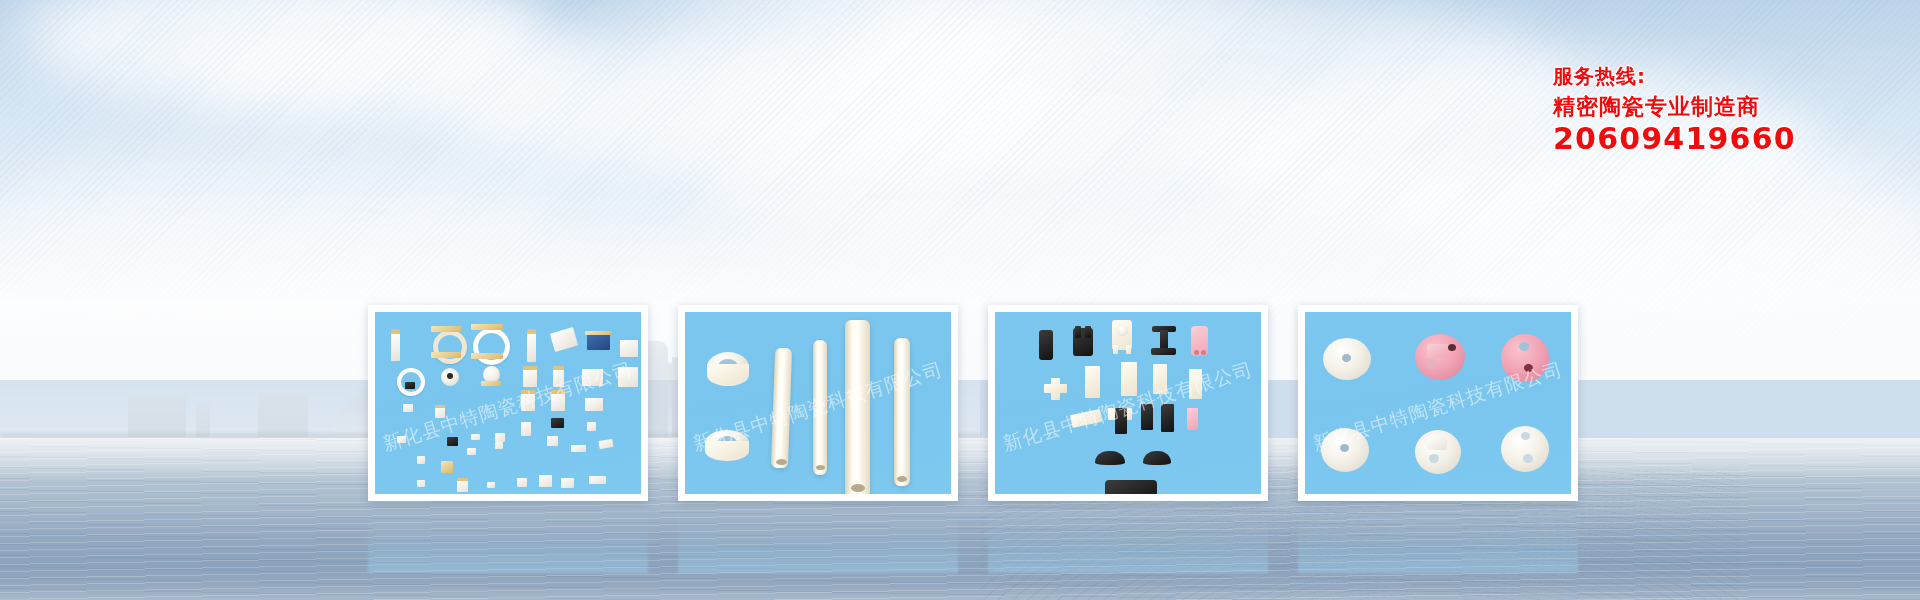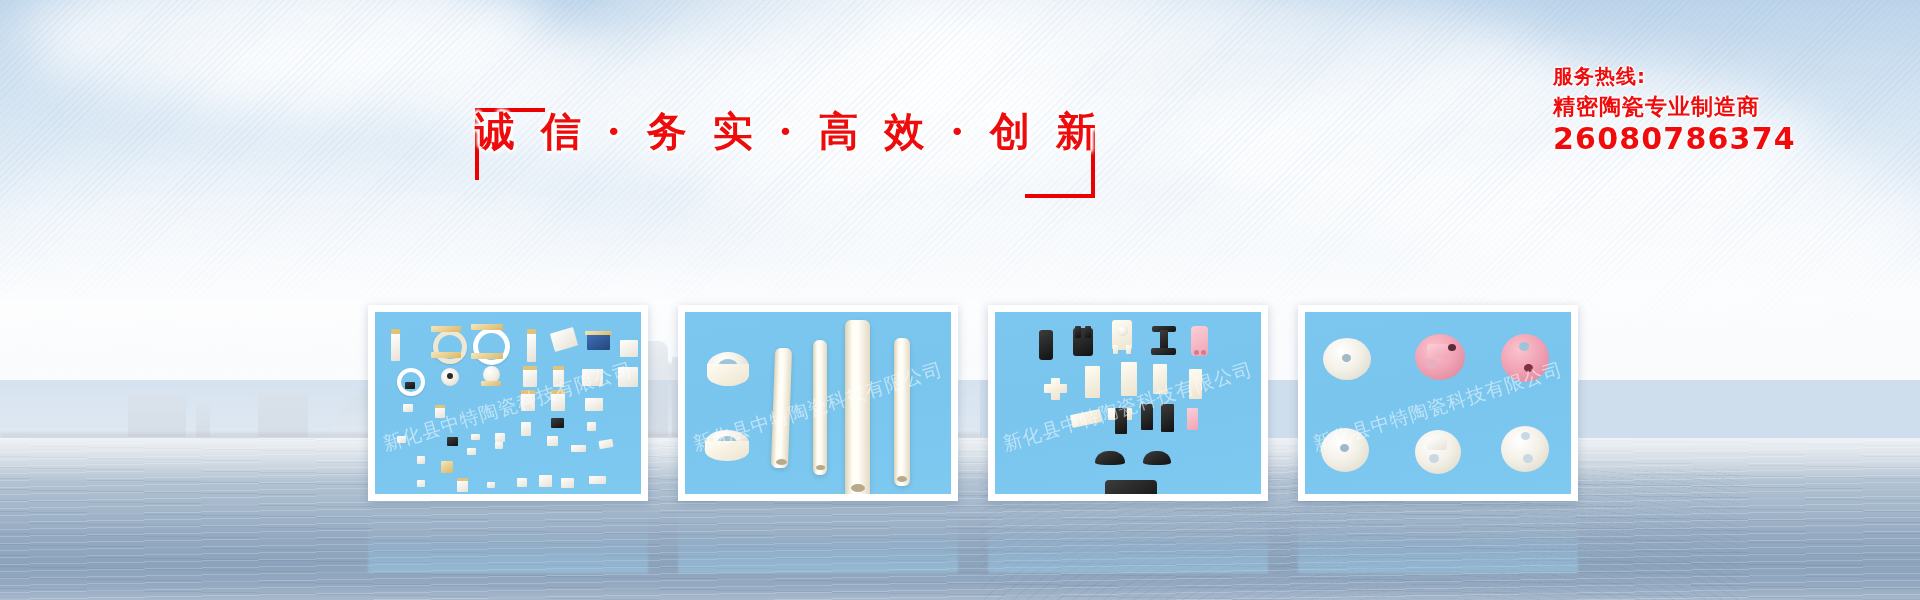--- a/index.html
+++ b/index.html
@@ -358,27 +358,20 @@
         <div class="chip white" style="left:122px;top:126px;width:20px;height:12px;border-radius:3px;"></div>
         <div class="hole" style="left:124px;top:142px;width:10px;height:9px;background:#c8d9e4;"></div>
         <div class="disc wh" style="left:196px;top:114px;width:48px;height:46px;"></div>
         <div class="hole" style="left:216px;top:120px;width:9px;height:8px;background:#c8d9e4;"></div>
         <div class="hole" style="left:218px;top:142px;width:10px;height:9px;background:#c8d9e4;"></div>
       </div>
     </div>
 
   </div>
 
-  <div class="slogan-wrap">
-    <div class="brk brk-tl-h"></div>
-    <div class="brk brk-tl-v"></div>
-    <div class="brk brk-br-h"></div>
-    <div class="brk brk-br-v"></div>
-    <div class="cn-slogan">诚 信 · 务 实 · 高 效 · 创 新</div>
-  </div>
 
   <div class="right-block">
     <div class="rb-line rb-hotline">服务热线:</div>
     <div class="rb-line rb-tagline">精密陶瓷专业制造商</div>
-    <div class="rb-line rb-phone">26080786374</div>
+    <div class="rb-line rb-phone">20609419660</div>
   </div>
 
 </div>
 
 </body></html>

